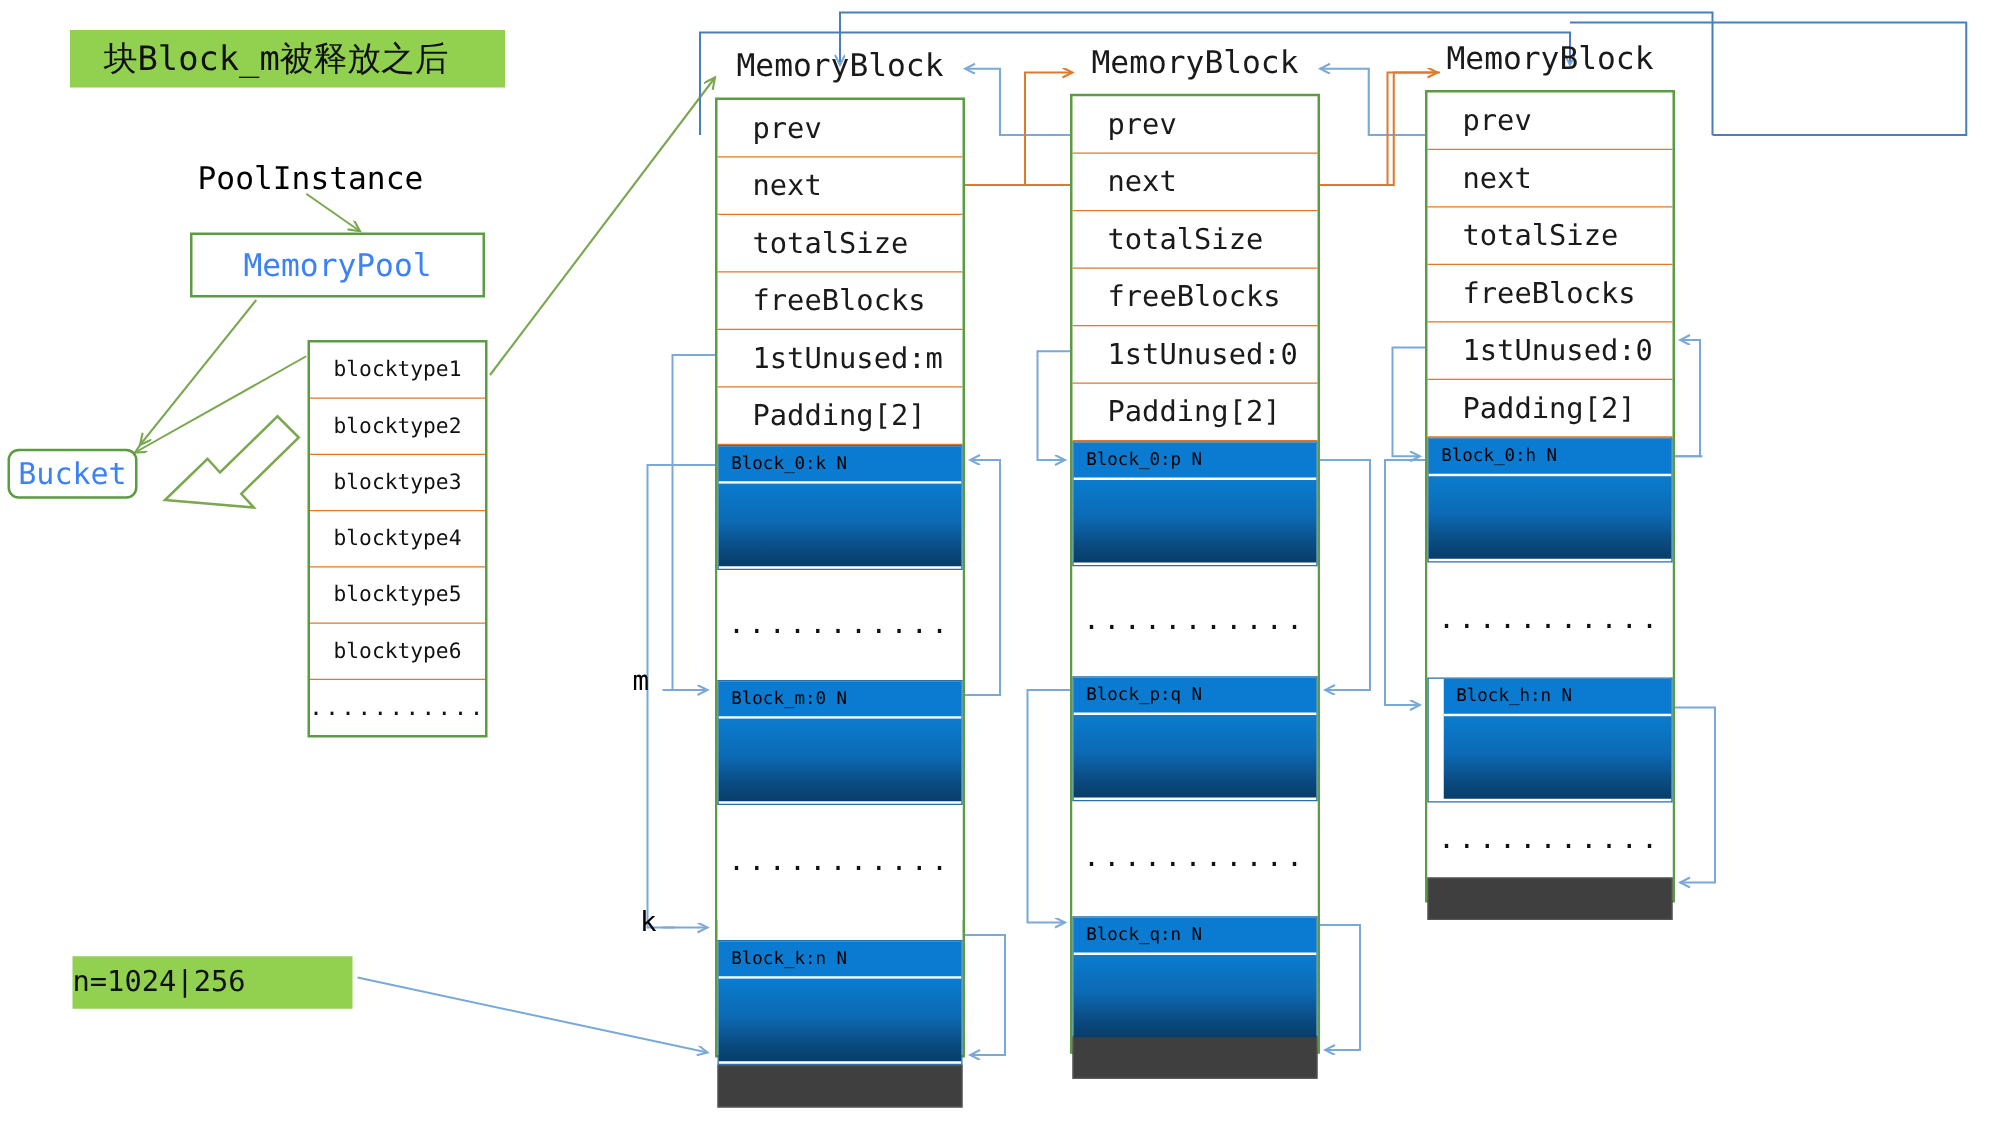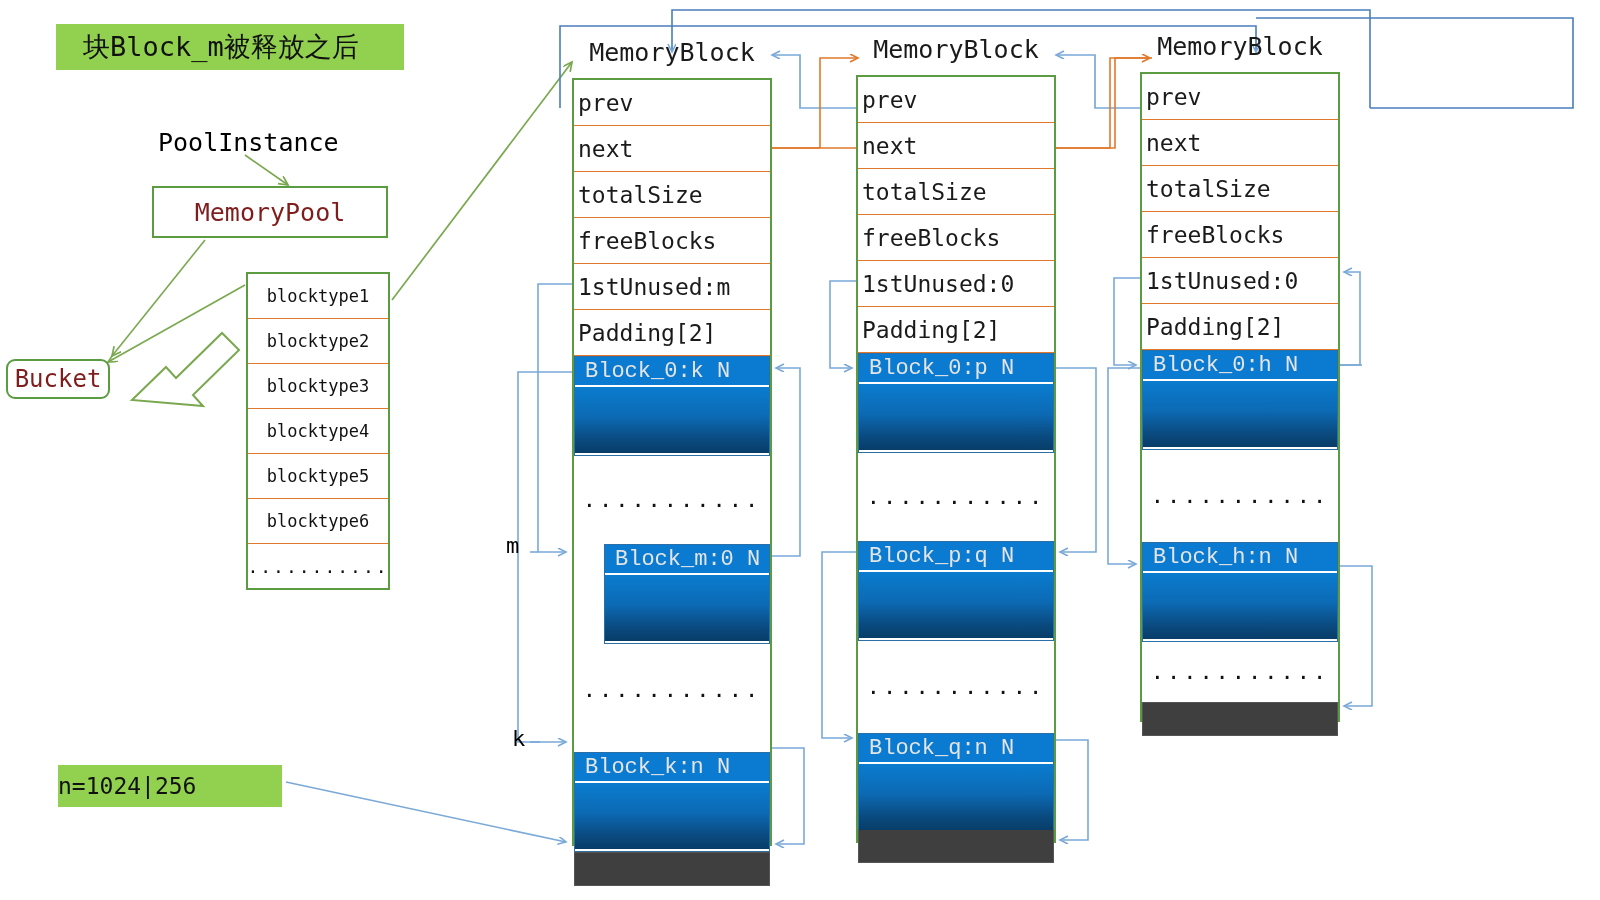--- a/index.html
+++ b/index.html
@@ -24,21 +24,21 @@
   
   .plain-label{position:absolute;font-size:25px;color:#000000;white-space:nowrap;}
   #label-poolinstance{left:158px;top:128px;}
   #label-m{left:506px;top:533px;font-size:22px;}
   #label-k{left:512px;top:726px;font-size:22px;}
 
   
   .gbox{
     position:absolute;border:2px solid #5b9b41;background:#fff;
     display:flex;align-items:center;justify-content:center;
-    font-size:25px;color:#7f1d1d;box-sizing:border-box;
+    font-size:25px;color:#3b82f6;box-sizing:border-box;
   }
   #box-memorypool{left:152px;top:186px;width:236px;height:52px;}
   #box-bucket{left:6px;top:359px;width:104px;height:40px;border-radius:9px;font-size:24px;}
 
   
   #bucket-list{
     position:absolute;left:246px;top:272px;width:144px;height:318px;
     border:2px solid #5b9b41;background:#fff;box-sizing:border-box;
     display:flex;flex-direction:column;
   }
@@ -52,32 +52,32 @@
   .mbcol{position:absolute;width:200px;}
   .mb-title{
     position:absolute;left:0;top:-40px;width:200px;text-align:center;
     font-size:25px;color:#1a1a1a;white-space:nowrap;
   }
   .mb-body{
     position:absolute;left:0;top:0;width:200px;
     border:2px solid #5b9b41;background:#fff;box-sizing:border-box;
   }
   .field{
-    height:46px;display:flex;align-items:center;padding-left:4px;
+    height:46px;display:flex;align-items:center;padding-left:28px;
     font-size:23px;color:#1a1a1a;border-bottom:1.6px solid #e0792b;box-sizing:border-box;
     white-space:nowrap;
   }
   .blk{
     position:relative;box-sizing:border-box;
     border:1.5px solid #2a6fa8;
   }
   .blk .blk-head{
-    height:30px;background:#0a7bd0;color:#e5e5e5;
+    height:30px;background:#0a7bd0;color:#000000;
     display:flex;align-items:center;padding-left:10px;
-    font-size:22px;white-space:nowrap;border-bottom:2px solid #ffffff;box-sizing:border-box;font-family:Liberation Mono, monospace;
+    font-size:14px;white-space:nowrap;border-bottom:2px solid #ffffff;box-sizing:border-box;
   }
   .blk .blk-body{
     background:linear-gradient(180deg,#0a7ccf 0%,#0c6ab4 45%,#0a4a7f 80%,#083d68 100%);
   }
   .gap{
     display:flex;align-items:center;justify-content:center;
     background:#fff;box-sizing:border-box;
   }
   .dots{
     font-size:22px;letter-spacing:3px;color:#111;line-height:1;
@@ -236,21 +236,21 @@
       <div class="field">1stUnused:m</div>
       <div class="field">Padding[2]</div>
 
       <div class="blk" style="height:100px;">
         <div class="blk-head">Block_0:k N</div>
         <div class="blk-body" style="height:66px;"></div>
       </div>
       <div class="gap" style="height:88px;">
         <span class="dots">...........</span>
       </div>
-      <div class="blk" style="height:100px;margin-left:30px;">
+      <div class="blk" style="height:100px;">
         <div class="blk-head">Block_m:0 N</div>
         <div class="blk-body" style="height:66px;"></div>
       </div>
       <div class="gap" style="height:92px;">
         <span class="dots">...........</span>
       </div>
       <div class="blk" style="height:100px;margin-top:16px;">
         <div class="blk-head">Block_k:n N</div>
         <div class="blk-body" style="height:66px;"></div>
       </div>
@@ -300,21 +300,21 @@
       <div class="field">1stUnused:0</div>
       <div class="field">Padding[2]</div>
 
       <div class="blk" style="height:100px;">
         <div class="blk-head">Block_0:h N</div>
         <div class="blk-body" style="height:66px;"></div>
       </div>
       <div class="gap" style="height:92px;">
         <span class="dots">...........</span>
       </div>
-      <div class="blk" style="height:100px;">
+      <div class="blk" style="height:100px;padding-left:12px;">
         <div class="blk-head">Block_h:n N</div>
         <div class="blk-body" style="height:66px;"></div>
       </div>
       <div class="gap" style="height:60px;">
         <span class="dots">...........</span>
       </div>
       <div class="freeblk" style="height:34px;"></div>
     </div>
   </div>
 

